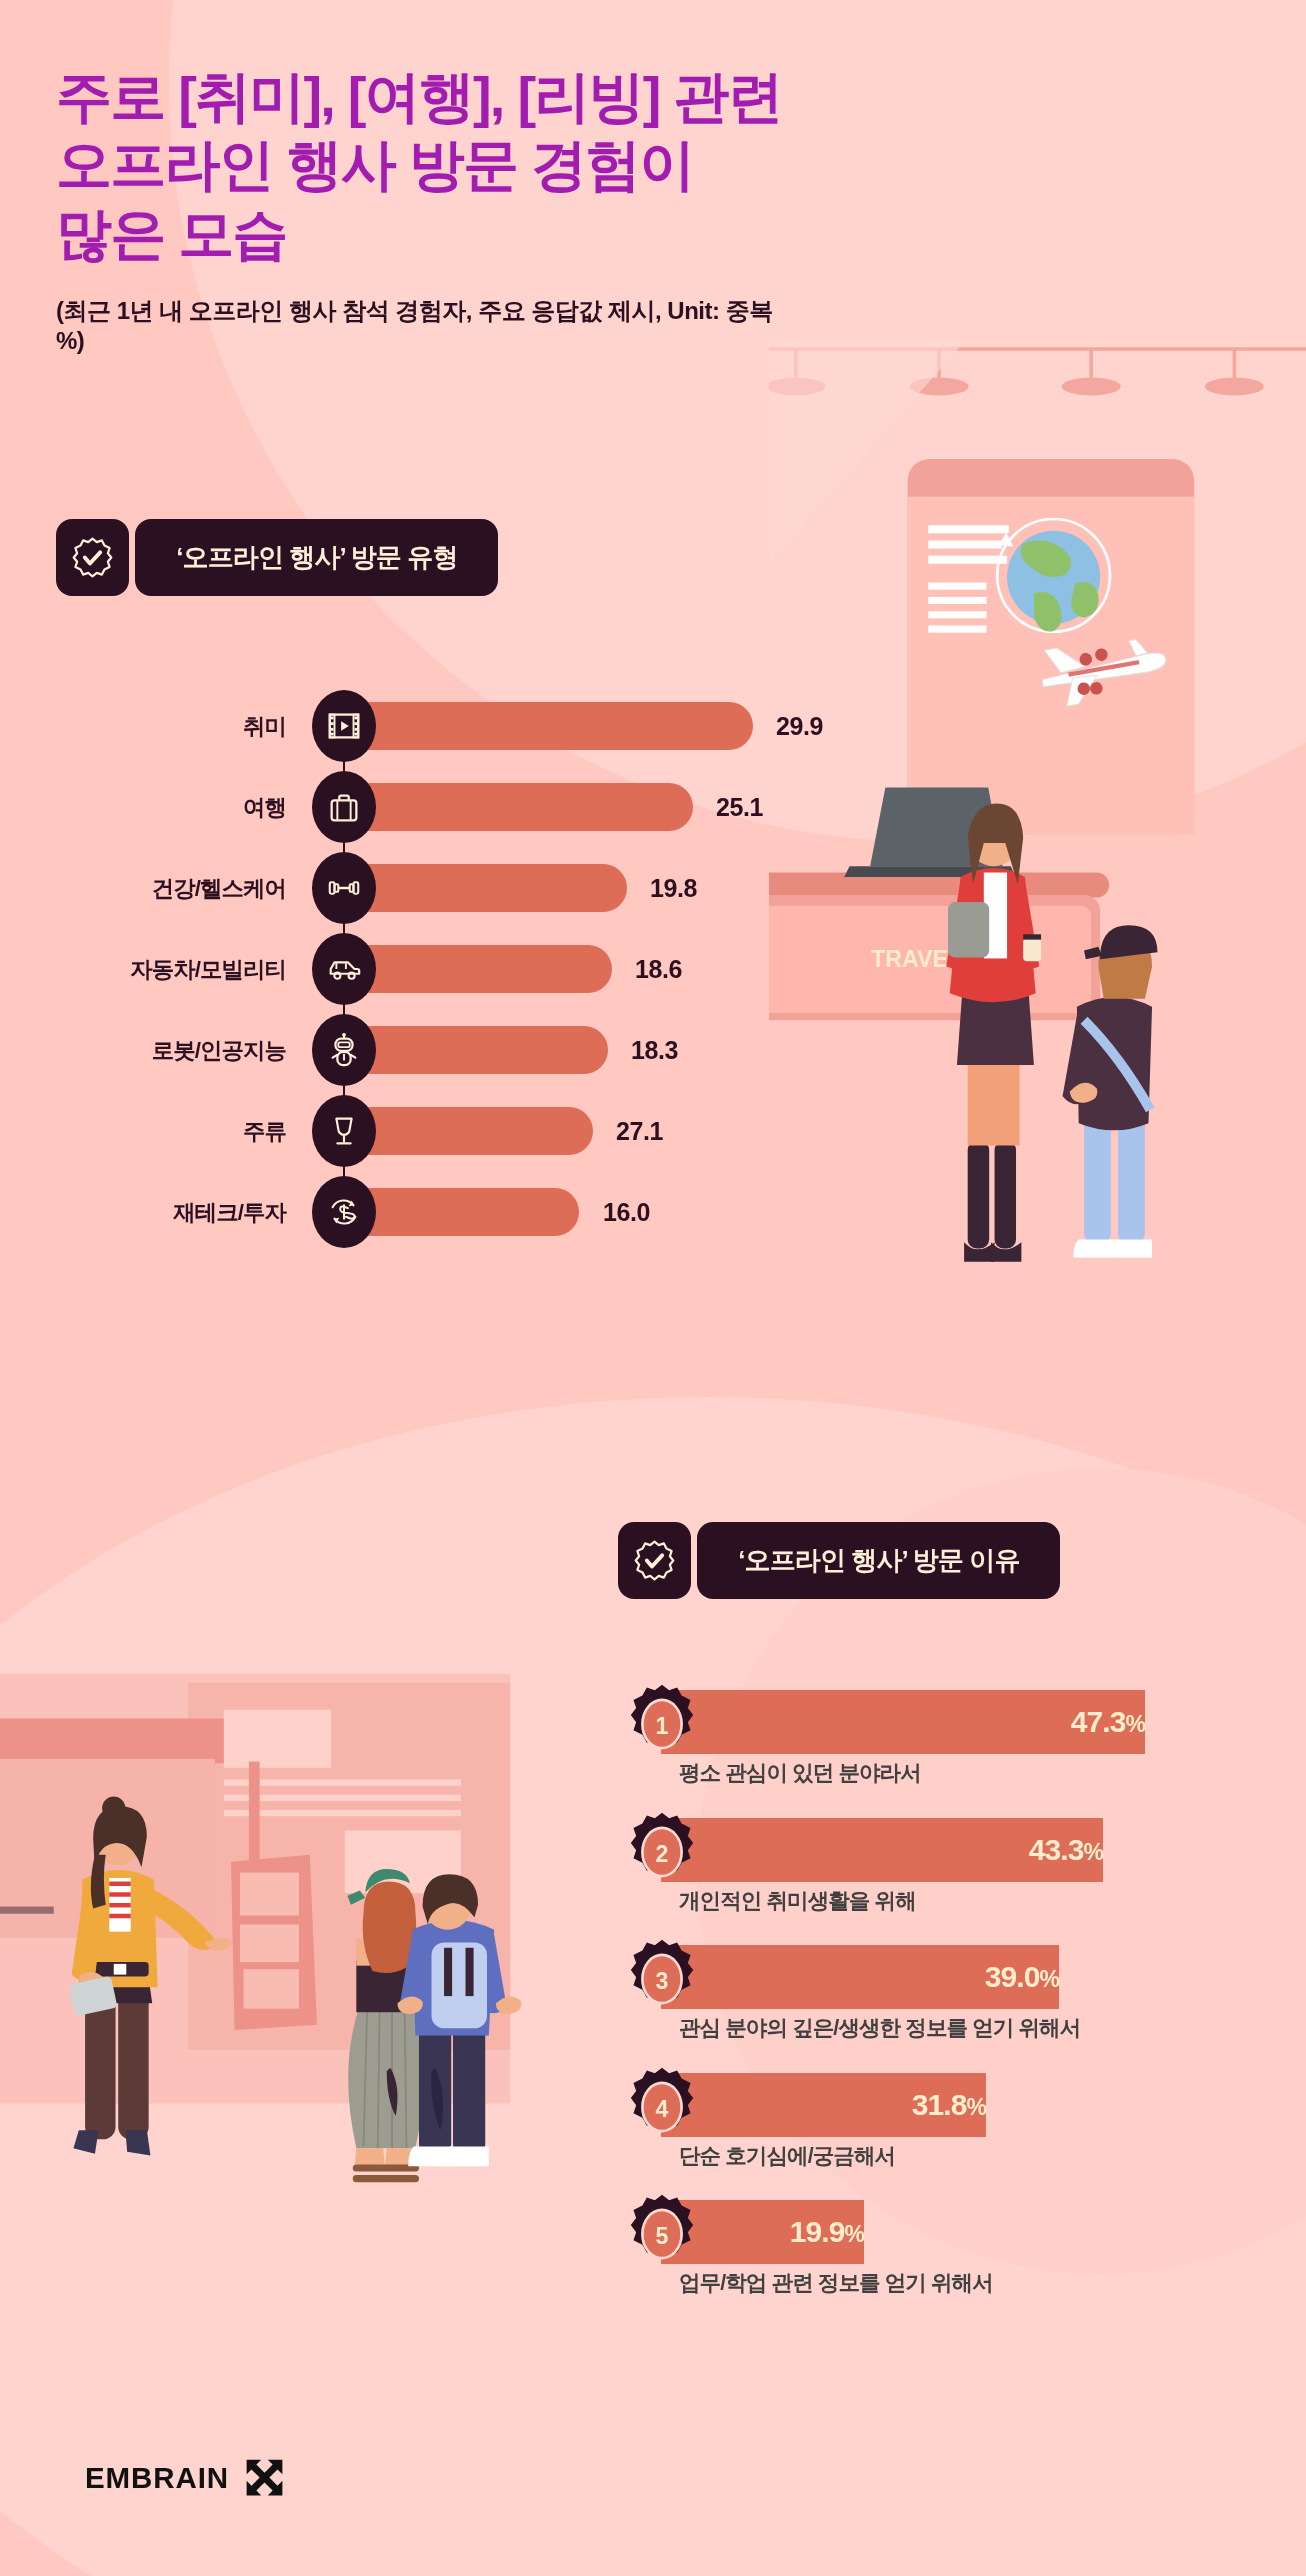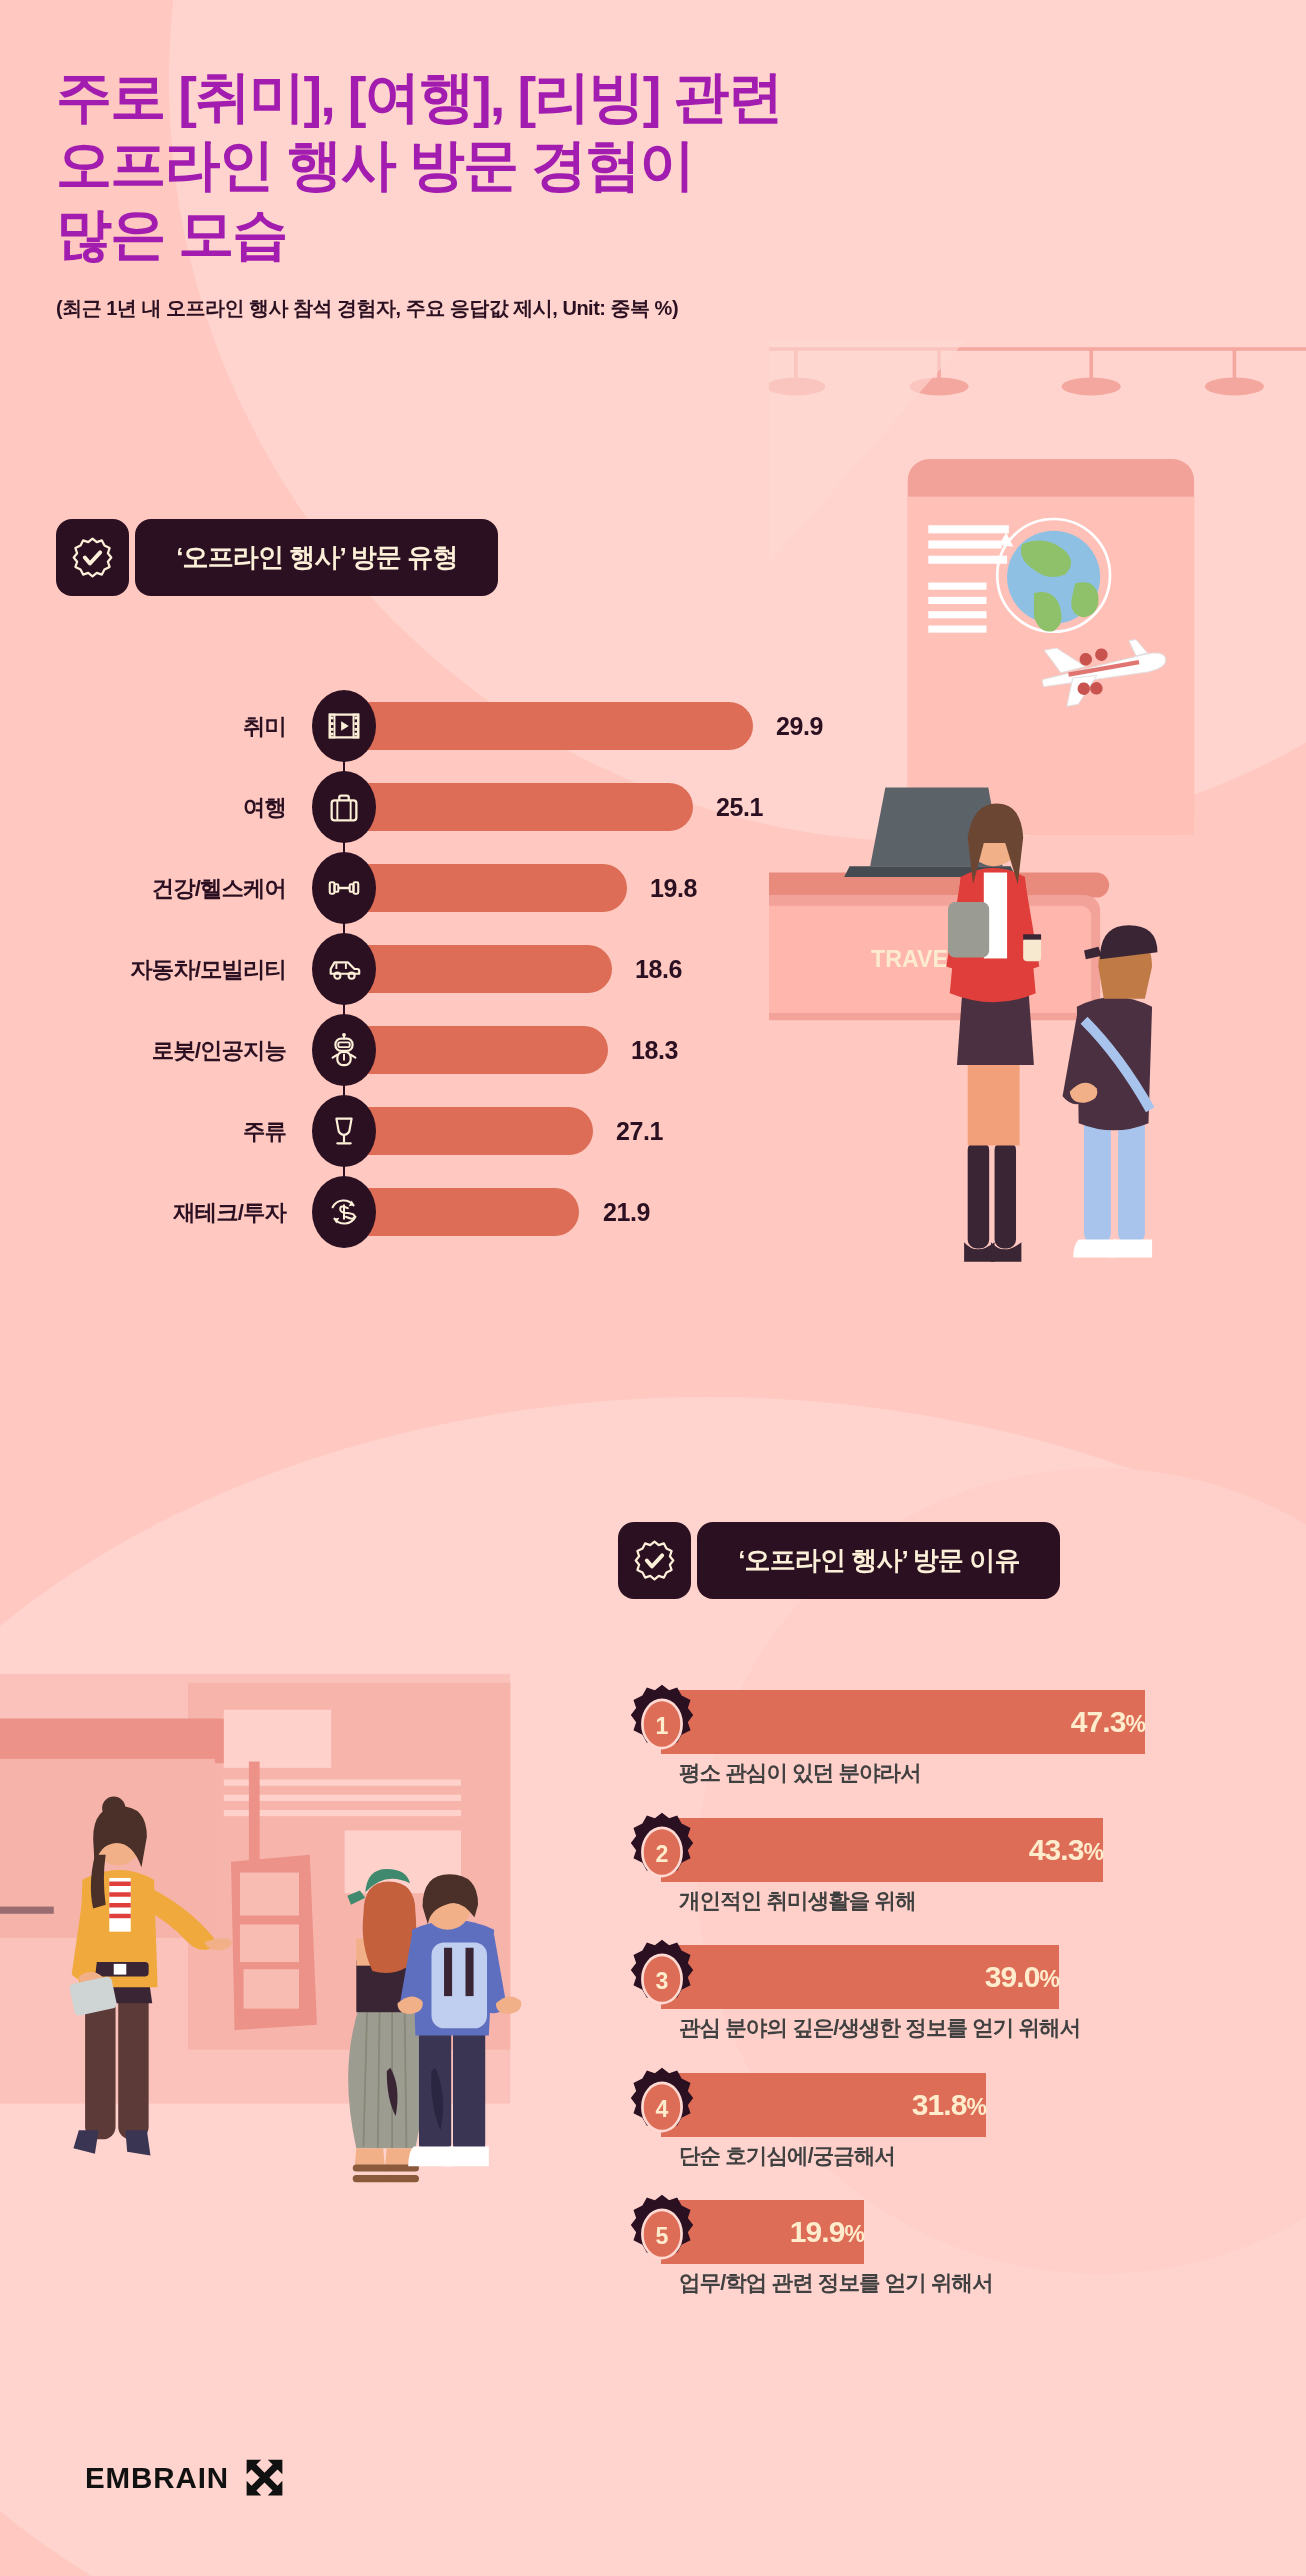--- a/index.html
+++ b/index.html
@@ -16,21 +16,21 @@
       background: #ffd4ce; right: -385px; top: -680px; }
   .swoosh-b { position:absolute; width: 1880px; height: 1343px; border-radius: 50%;
       background: #ffd4ce; left: -233px; top: 1397px; }
   .swoosh-c { position:absolute; width: 806px; height: 806px; border-radius:50%;
       background:#ffd0c9; right:-197px; top:1468px; }
 
   
   .header { position:absolute; left:56px; top:63px; width:734px; z-index:20; }
   .title { font-size:56px; line-height:1.22; font-weight:bold; color:#a21caf;
            letter-spacing:-1.8px; }
-  .subtitle { margin-top:27px; font-size:20px; color:#2b1022; font-weight:600;
+  .subtitle { margin-top:27px; font-size:24px; color:#2b1022; font-weight:600;
            letter-spacing:-0.5px; }
 
   
   .badge-row { position:absolute; display:flex; align-items:stretch; gap:6.3px; z-index:20; }
   .badge-icon { width:73px; height:77px; background:#2b1022; border-radius:16px;
       display:flex; align-items:center; justify-content:center; }
   .badge-text { background:#2b1022; border-radius:16px; height:77px;
       display:flex; align-items:center; justify-content:center; padding:0 41px;
       color:#fdf0d8; font-size:26px; font-weight:bold; letter-spacing:-0.9px; }
   #badge1 { left:56px; top:519px; }
@@ -396,21 +396,21 @@
         <div class="dot">
           <svg width="38" height="38" viewBox="0 0 40 40">
             <path d="M30 13 a13 13 0 0 0 -22 2" fill="none" stroke="#fdf0d8" stroke-width="2.2" stroke-linecap="round"></path>
             <path d="M10 27 a13 13 0 0 0 22 -2" fill="none" stroke="#fdf0d8" stroke-width="2.2" stroke-linecap="round"></path>
             <path d="M28 8 l3 5 l-6 1 Z" fill="#fdf0d8"></path>
             <path d="M12 32 l-3 -5 l6 -1 Z" fill="#fdf0d8"></path>
             <path d="M20 12 v16" stroke="#fdf0d8" stroke-width="2.1"></path>
             <path d="M24 16 q-8 -4 -8 1 q0 4 8 4 q8 1 7 4 q-1 4 -9 0" fill="none" stroke="#fdf0d8" stroke-width="2.1" stroke-linecap="round"></path>
           </svg>
         </div>
-        <div class="barval" style="left:603px">21.9</div>
+        <div class="barval" style="left:603px">16.0</div>
       </div>
     </div>
 
   <div class="badge-row" id="badge2">
     <div class="badge-icon">
       <svg width="41" height="41" viewBox="0 0 48 48">
         <path d="M24 2 l5 4 l6 -2 l3 6 l6 3 l-2 6 l4 5 l-4 5 l2 6 l-6 3 l-3 6 l-6 -2 l-5 4 l-5 -4 l-6 2 l-3 -6 l-6 -3 l2 -6 l-4 -5 l4 -5 l-2 -6 l6 -3 l3 -6 l6 2 Z" fill="none" stroke="#fdf0d8" stroke-width="2.6" stroke-linejoin="round"></path>
         <path d="M15 24 l6 7 l12 -13" fill="none" stroke="#fdf0d8" stroke-width="4.6" stroke-linecap="round" stroke-linejoin="round"></path>
       </svg>
     </div>

